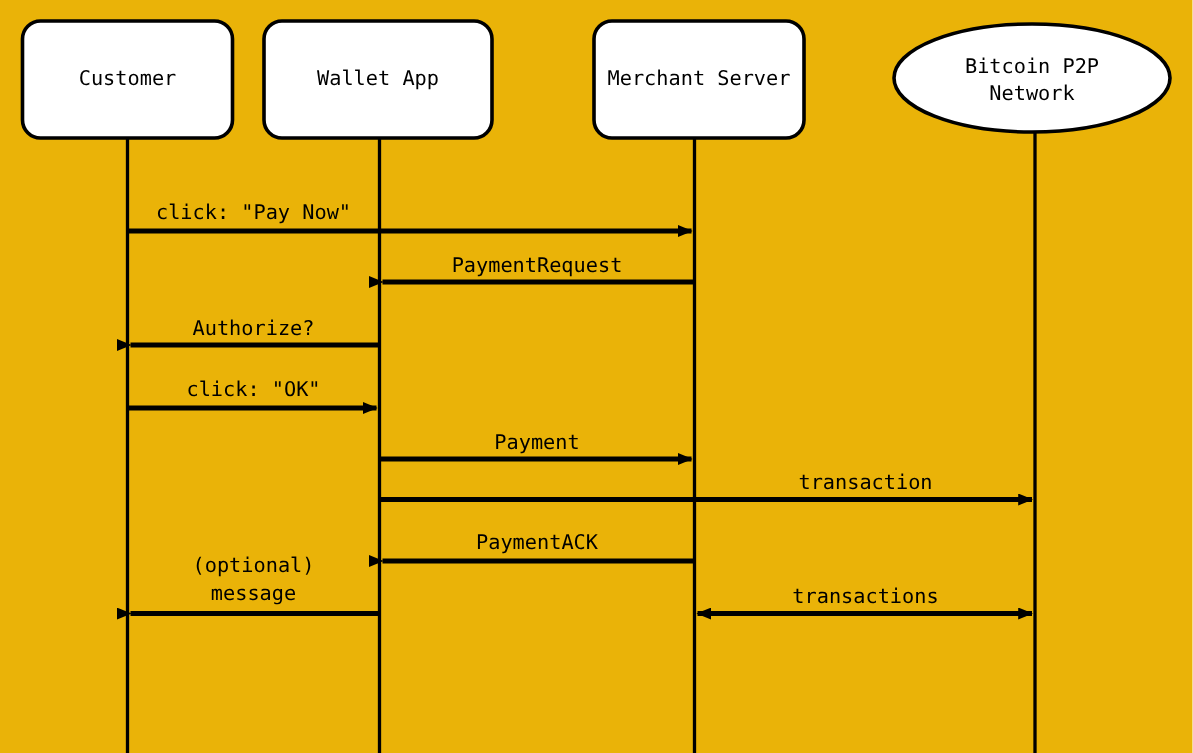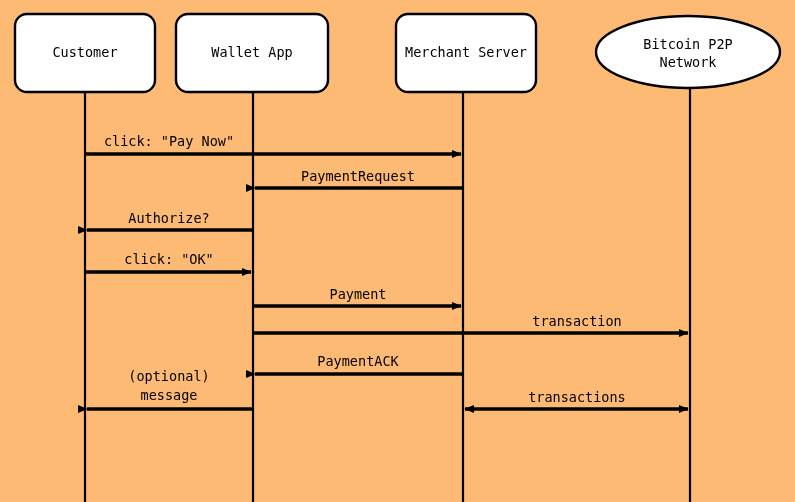--- a/index.html
+++ b/index.html
@@ -8,21 +8,21 @@
     padding: 0;
     background: #ffffff;
   }
   body {
     font-family: "DejaVu Sans Mono", "Liberation Mono", monospace;
   }
   #diagram-root {
     position: relative;
     width: 795px;
     height: 502px;
-    background: #fdba74;
+    background: #eab308;
     overflow: hidden;
   }
   #diagram-svg {
     display: block;
     width: 795px;
     height: 502px;
   }
   .node-shape {
     fill: #ffffff;
     stroke: #000000;

